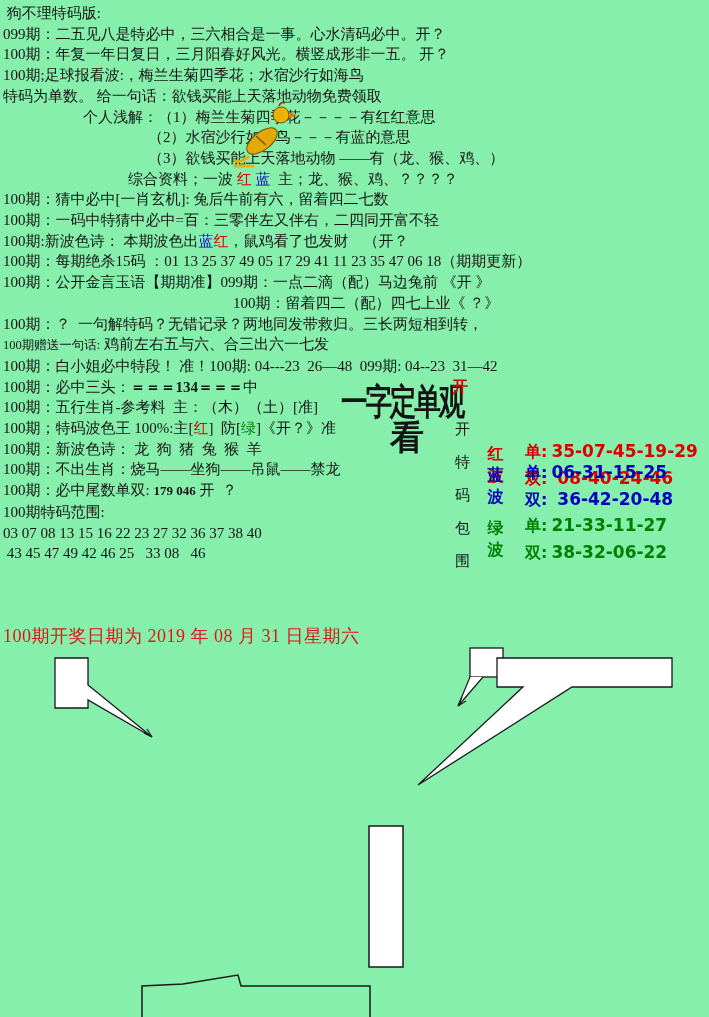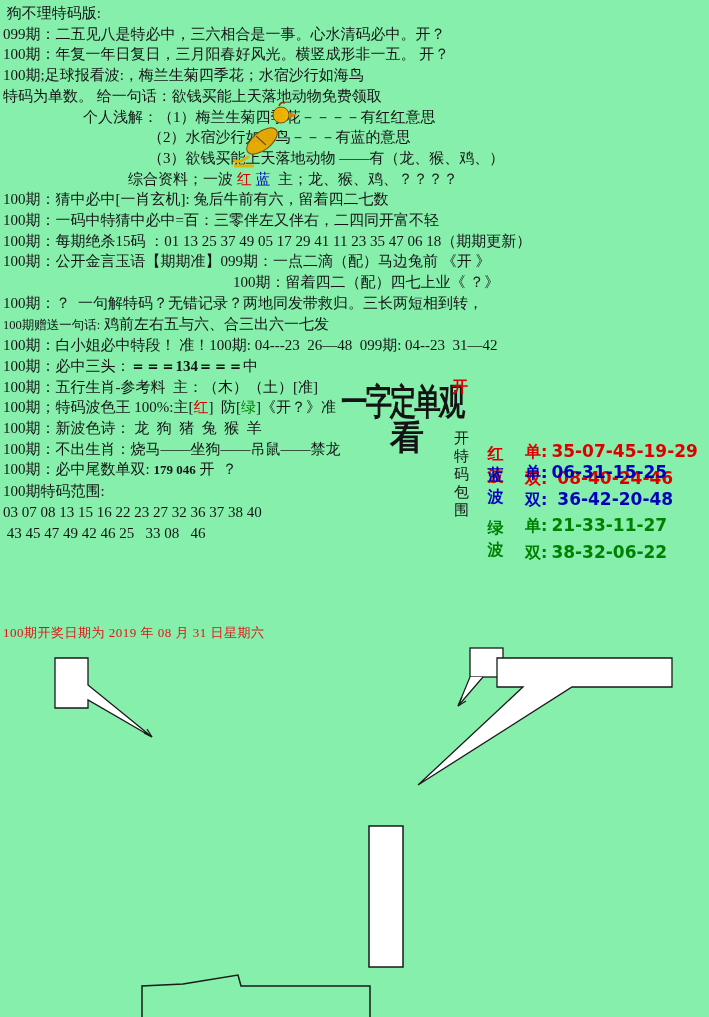--- a/index.html
+++ b/index.html
@@ -11,48 +11,49 @@
   .red{color:#dd0000;} .blue{color:#0000bb;} .green{color:#008000;}
   .small-prefix{font-size:12.5px;}
   .bold{font-weight:bold;}
   .bignum{font-weight:bold;font-size:13px;}
   
   .big1{position:absolute;left:341px;top:381px;font-family:"DejaVu Serif",serif;font-weight:bold;
         font-size:36px;line-height:40px;letter-spacing:-3px;transform:scaleX(0.74);transform-origin:left top;white-space:pre;}
   .big2{position:absolute;left:390px;top:417px;font-family:"DejaVu Serif",serif;font-weight:bold;
         font-size:34px;line-height:40px;}
   .kai{position:absolute;left:452px;top:377px;color:#dd0000;font-weight:bold;font-size:16px;}
-  .vlabel{position:absolute;left:454px;top:429px;width:17px;font-size:15px;line-height:18px;
-          word-break:break-all;}
+  .vlabel{position:absolute;left:454px;top:413px;width:17px;font-size:15px;line-height:33px;
+          word-break:break-all;text-align:center;}
   .wave-group{position:absolute;left:487px;display:flex;align-items:center;}
   .wave-name{width:17px;word-break:break-all;line-height:22px;font-size:16px;font-weight:bold;text-align:center;}
   .wave-vals{margin-left:21px;font-family:"DejaVu Sans",sans-serif;}
   .wave-row{font-size:17px;font-weight:bold;line-height:26px;white-space:pre;}
   .wave-row .wl{font-size:16px;margin-right:4px;}
   .wave-red{color:#dd0000;margin-top:32px;} .wave-blue{color:#0000bb;} .wave-green{color:#008000;}
-  .dateline{position:absolute;left:3px;top:624px;font-size:13px;color:#e01515;white-space:pre;letter-spacing:0.5px;}
+  .dateline{position:absolute;left:3px;top:624px;font-size:18px;color:#e01515;white-space:pre;letter-spacing:0.5px;}
   .overlay{position:absolute;left:0;top:0;pointer-events:none;}
 </style>
 </head>
 <body>
 
 <div class="sheet">
 
   <div class="textcol">
     <div class="ln"> 狗不理特码版:</div>
     <div class="ln">099期：二五见八是特必中，三六相合是一事。心水清码必中。开？</div>
     <div class="ln">100期：年复一年日复日，三月阳春好风光。横竖成形非一五。 开？</div>
     <div class="ln">100期;足球报看波:，梅兰生菊四季花；水宿沙行如海鸟</div>
     <div class="ln">特码为单数。 给一句话：欲钱买能上天落地动物免费领取</div>
     <div class="ln ind80">个人浅解：（1）梅兰生菊四季花－－－－有红红意思</div>
     <div class="ln ind145">（2）水宿沙行如海鸟－－－有蓝的意思</div>
     <div class="ln ind145">（3）欲钱买能上天落地动物 ——有（龙、猴、鸡、）</div>
     <div class="ln ind125"><span>综合资料；一波 </span><span class="red">红</span><span> </span><span class="blue">蓝</span><span>  主；龙、猴、鸡、？？？？</span></div>
     <div class="ln">100期：猜中必中[一肖玄机]: 兔后牛前有六，留着四二七数</div>
     <div class="ln">100期：一码中特猜中必中=百：三零伴左又伴右，二四同开富不轻</div>
+    <div class="ln"><span>100期:新波色诗： 本期波色出</span><span class="blue">蓝</span><span class="red">红</span><span>，鼠鸡看了也发财　（开？</span></div>
     <div class="ln">100期：每期绝杀15码 ：01 13 25 37 49 05 17 29 41 11 23 35 47 06 18（期期更新）</div>
     <div class="ln">100期：公开金言玉语【期期准】099期：一点二滴（配）马边兔前 《开 》</div>
     <div class="ln ind230">100期：留着四二（配）四七上业《 ？》</div>
     <div class="ln">100期：？  一句解特码？无错记录？两地同发带救归。三长两短相到转，</div>
     <div class="ln"><span class="small-prefix">100期赠送一句话:</span><span> 鸡前左右五与六、合三出六一七发</span></div>
     <div class="ln">100期：白小姐必中特段！ 准！100期: 04---23  26—48  099期: 04--23  31—42</div>
     <div class="ln"><span>100期：必中三头：</span><span class="bold">＝＝＝134＝＝＝</span><span>中</span></div>
     <div class="ln">100期：五行生肖-参考料  主：（木）（土）[准]</div>
     <div class="ln"><span>100期；特码波色王 100%:主[</span><span class="red">红</span><span>]  防[</span><span class="green">绿</span><span>]《开？》准</span></div>
     <div class="ln">100期：新波色诗： 龙  狗  猪  兔  猴  羊</div>

